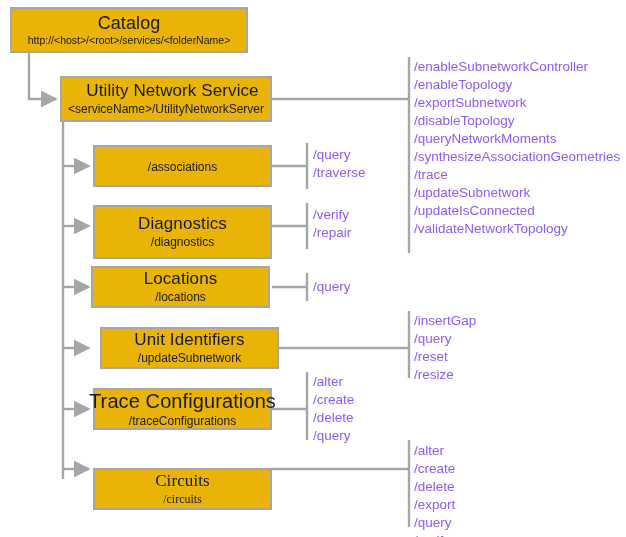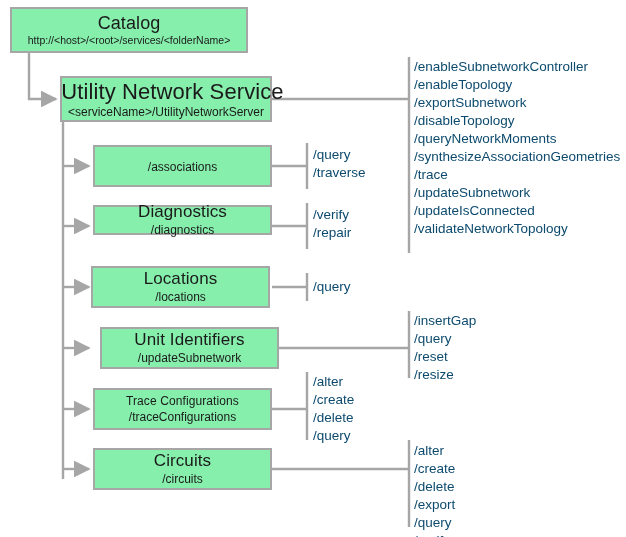--- a/index.html
+++ b/index.html
@@ -24,21 +24,21 @@
     top: 0;
     width: 626px;
     height: 537px;
     pointer-events: none;
   }
 
   
   .node {
     position: absolute;
     box-sizing: border-box;
-    background: #86efac;
+    background: #eab308;
     border: 2px solid #a6a6a6;
     display: flex;
     flex-direction: column;
     align-items: center;
     justify-content: center;
     text-align: center;
     line-height: 1.05;
   }
   .node .title {
     color: #1a1a1a;
@@ -54,34 +54,34 @@
     margin-top: 3px;
     white-space: nowrap;
   }
 
   
   #node-catalog   { left: 10px;  top: 7px;   width: 238px; height: 46px; }
   #node-catalog .title { font-size: 18px; }
   #node-catalog .path  { font-size: 10.5px; }
 
   #node-uns       { left: 60px;  top: 76px;  width: 212px; height: 46px; }
-  #node-uns .title { font-size: 22px; margin-left: 13px; }
+  #node-uns .title { font-size: 17px; margin-left: 13px; }
 
   #node-associations { left: 93px; top: 145px; width: 179px; height: 42px; }
-  #node-diagnostics  { left: 93px; top: 205px; width: 179px; height: 30px; }
+  #node-diagnostics  { left: 93px; top: 205px; width: 179px; height: 54px; }
   #node-locations    { left: 91px; top: 266px; width: 179px; height: 42px; }
   #node-unitidentifiers { left: 100px; top: 327px; width: 179px; height: 42px; }
   #node-traceconfigurations { left: 93px; top: 388px; width: 179px; height: 42px; }
-  #node-traceconfigurations .title { font-size: 12px; }
-  #node-circuits     { left: 93px; top: 448px; width: 179px; height: 42px; }
+  #node-traceconfigurations .title { font-size: 20px; }
+  #node-circuits     { left: 93px; top: 468px; width: 179px; height: 42px; font-family: Liberation Serif, serif; }
 
   
   .oplist {
     position: absolute;
-    color: #0c4a6e;
+    color: #8b5cf6;
     font-size: 13.5px;
     line-height: 18px;
     white-space: nowrap;
   }
   .oplist .op { display: block; }
 
   #ops-uns               { left: 414px; top: 58px; }
   #ops-associations      { left: 313px; top: 146px; }
   #ops-diagnostics       { left: 313px; top: 206px; }
   #ops-locations         { left: 313px; top: 278px; }

